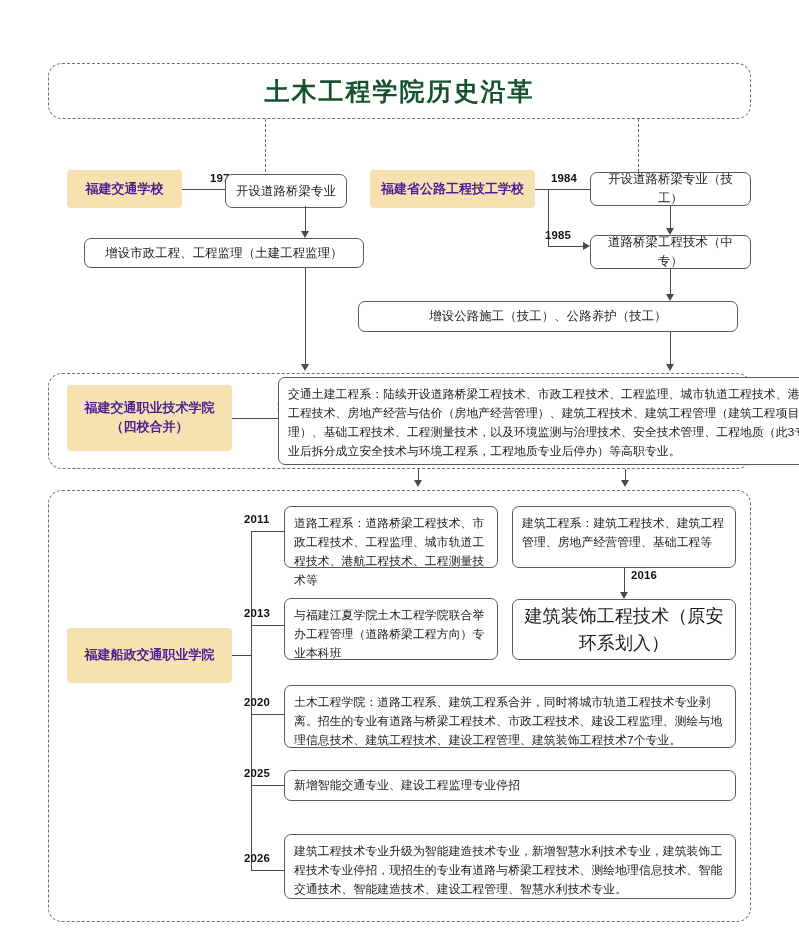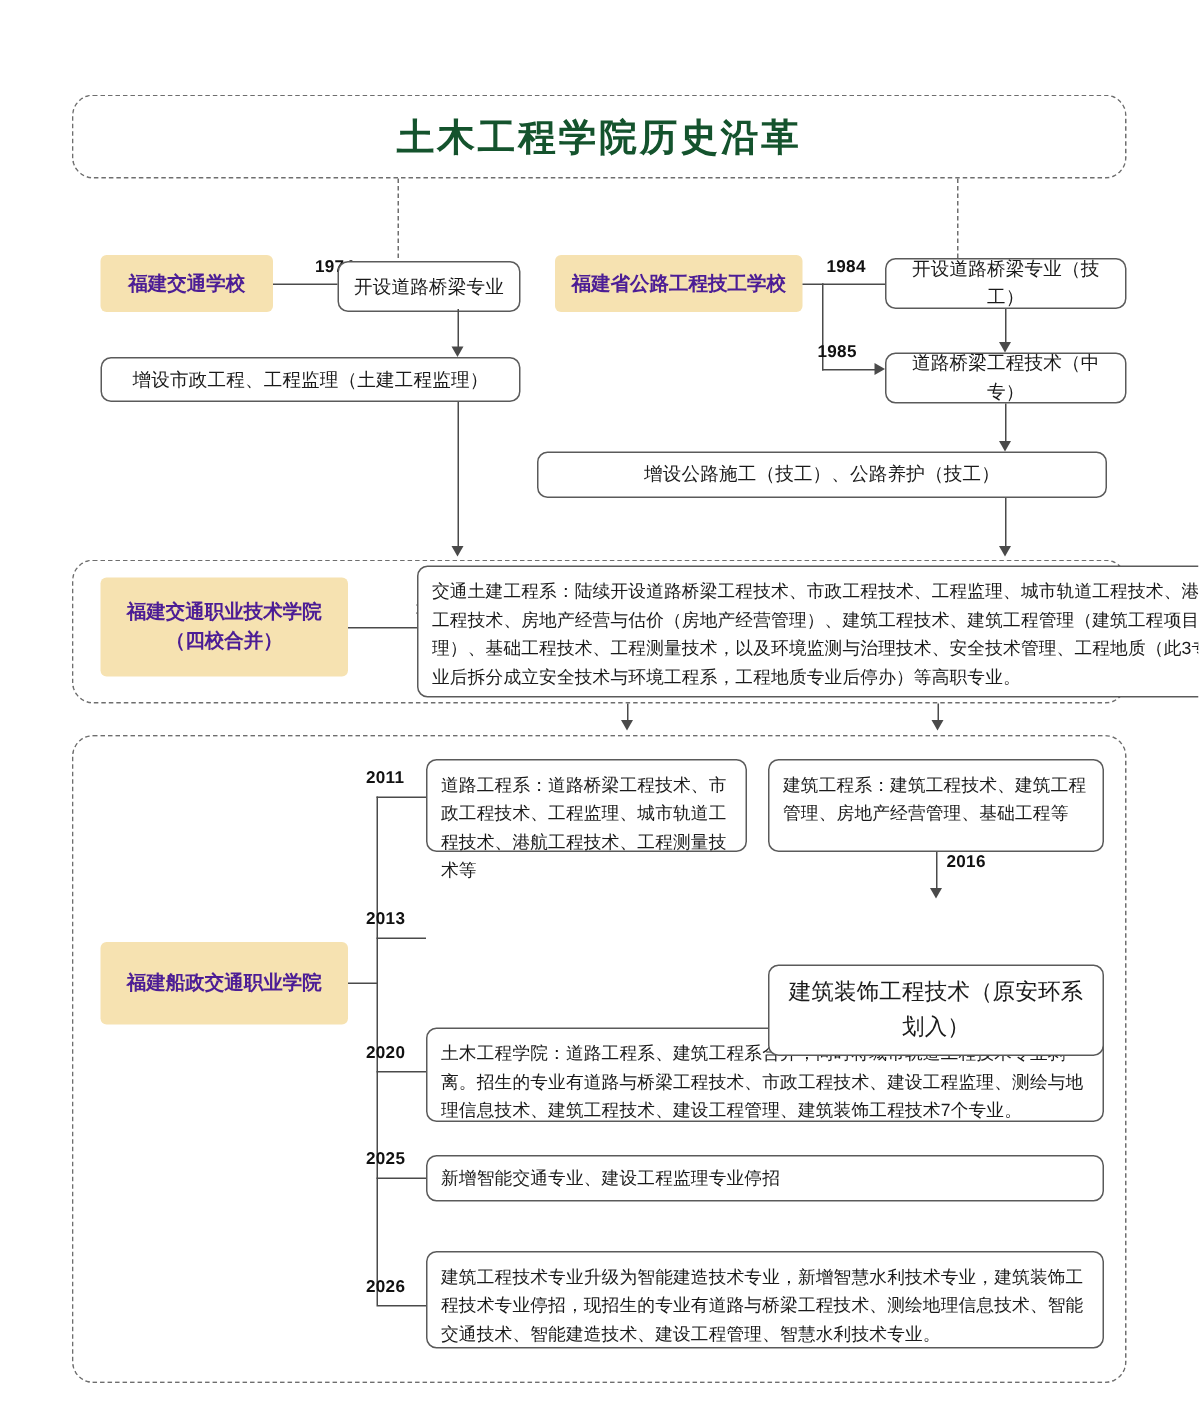--- a/index.html
+++ b/index.html
@@ -126,21 +126,21 @@
   <div class="hline" style="left:182px; top:189px; width:43px;"></div>
   <div class="year" style="left:186px; top:172px;margin-left:24px;">1974</div>
 
   <div class="box center" style="left:225px; top:174px; width:122px; height:34px;">
     <span>开设道路桥梁专业</span>
   </div>
 
   <div class="vline" style="left:305px; top:206px; height:26px;"></div>
   <div class="arrow-down" style="left:301px; top:231px;"></div>
 
-  <div class="box center" style="left:67px; top:238px; width:280px; height:30px;">
+  <div class="box center" style="left:84px; top:238px; width:280px; height:30px;">
     <span>增设市政工程、工程监理（土建工程监理）</span>
   </div>
 
   <div class="vline" style="left:305px; top:268px; height:98px;"></div>
   <div class="arrow-down" style="left:301px; top:364px;"></div>
 
   <div class="tag" style="left:370px; top:170px; width:165px; height:38px;">
     <span>福建省公路工程技工学校</span>
   </div>
 
@@ -205,20 +205,23 @@
   <div class="vline" style="left:251px; top:531px; height:339px;"></div>
 
   <div class="hline" style="left:251px; top:531px; width:33px;"></div>
   <div class="year" style="left:244px; top:513px;">2011</div>
   <div class="box top" style="left:284px; top:506px; width:214px; height:62px; font-size:11.8px; line-height:1.6;">
     <span>道路工程系：道路桥梁工程技术、市政工程技术、工程监理、城市轨道工程技术、港航工程技术、工程测量技术等</span>
   </div>
 
   <div class="hline" style="left:251px; top:625px; width:33px;"></div>
   <div class="year" style="left:244px; top:607px;">2013</div>
+  <div class="box top" style="left:284px; top:598px; width:214px; height:62px; font-size:11.8px; line-height:1.6;">
+    <span>与福建江夏学院土木工程学院联合举办工程管理（道路桥梁工程方向）专业本科班</span>
+  </div>
 
   <div class="hline" style="left:251px; top:714px; width:33px;"></div>
   <div class="year" style="left:244px; top:696px;">2020</div>
   <div class="box top" style="left:284px; top:685px; width:452px; height:63px; font-size:11.8px; line-height:1.6;">
     <span>土木工程学院：道路工程系、建筑工程系合并，同时将城市轨道工程技术专业剥离。招生的专业有道路与桥梁工程技术、市政工程技术、建设工程监理、测绘与地理信息技术、建筑工程技术、建设工程管理、建筑装饰工程技术7个专业。</span>
   </div>
 
   <div class="hline" style="left:251px; top:785px; width:33px;"></div>
   <div class="year" style="left:244px; top:767px;">2025</div>
   <div class="box" style="left:284px; top:770px; width:452px; height:31px; font-size:11.8px;">
@@ -232,17 +235,17 @@
   </div>
 
   <div class="box top" style="left:512px; top:506px; width:224px; height:62px; font-size:11.8px; line-height:1.6;justify-content:flex-end;">
     <span>建筑工程系：建筑工程技术、建筑工程管理、房地产经营管理、基础工程等</span>
   </div>
 
   <div class="vline" style="left:624px; top:568px; height:25px;"></div>
   <div class="arrow-down" style="left:620px; top:592px;"></div>
   <div class="year" style="left:631px; top:569px;">2016</div>
 
-  <div class="box center" style="left:512px; top:599px; width:224px; height:61px; font-size:15px;margin-top:44px;">
+  <div class="box center" style="left:512px; top:599px; width:224px; height:61px; font-size:18px;">
     <span>建筑装饰工程技术（原安环系划入）</span>
   </div>
 
 </div>
 
 </body></html>

